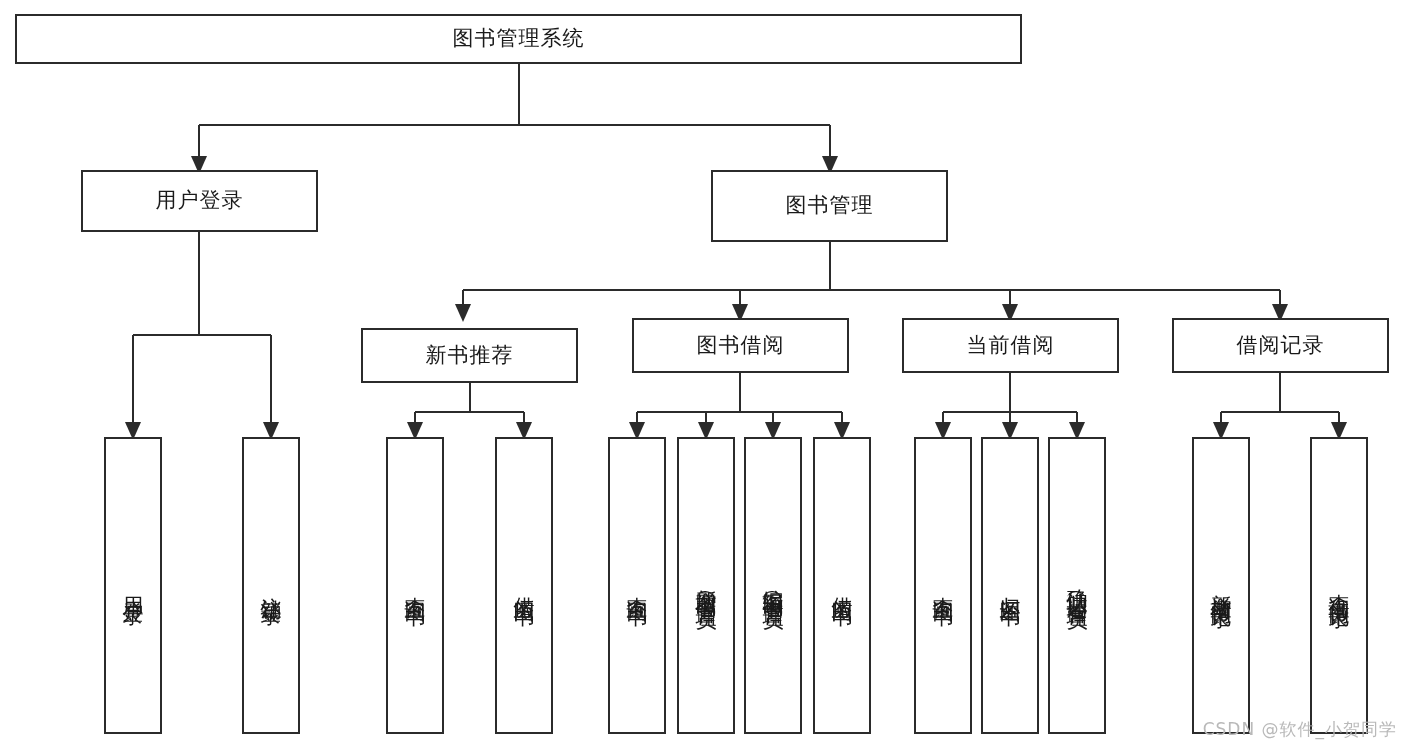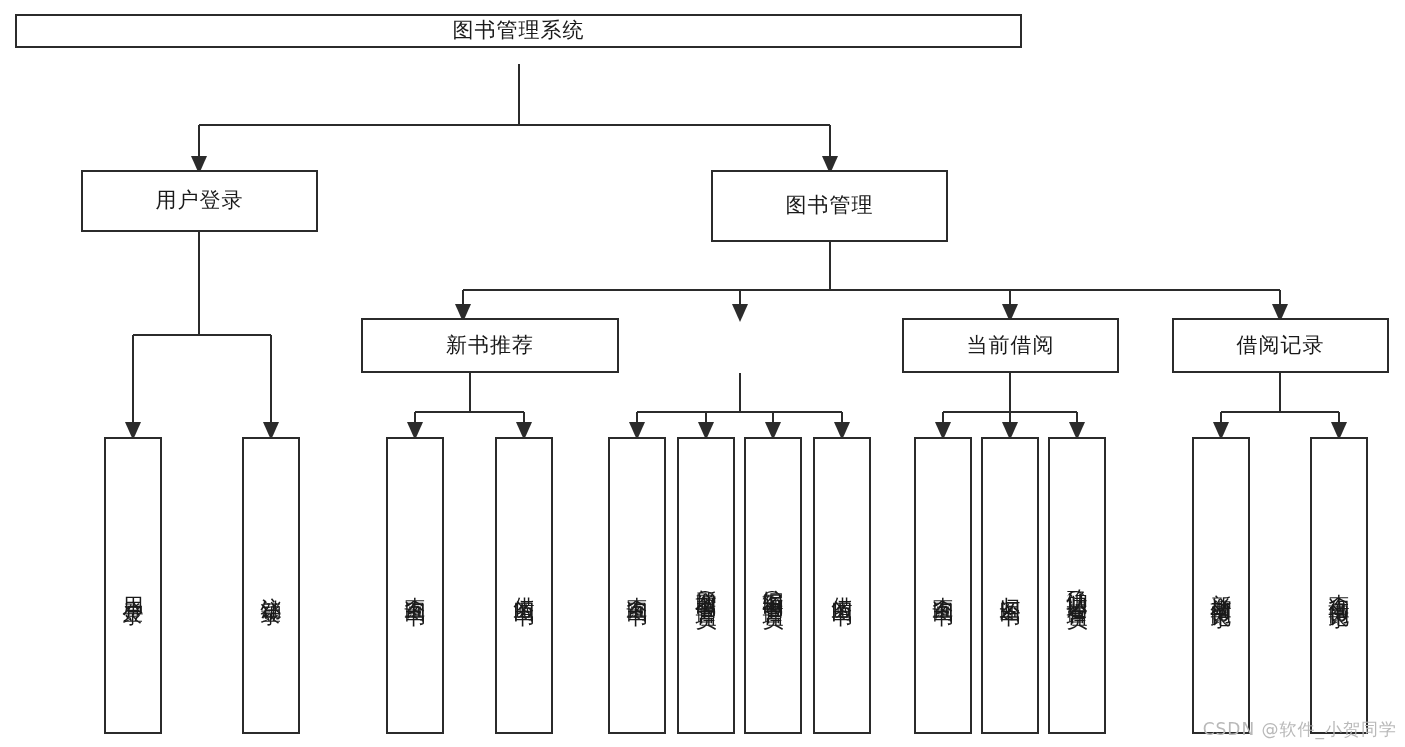--- a/index.html
+++ b/index.html
@@ -127,33 +127,36 @@
 
       <polygon points="935,422 951,422 943,440"></polygon>
       <polygon points="1002,422 1018,422 1010,440"></polygon>
       <polygon points="1069,422 1085,422 1077,440"></polygon>
 
       <polygon points="1213,422 1229,422 1221,440"></polygon>
       <polygon points="1331,422 1347,422 1339,440"></polygon>
     </g>
   </svg>
 
-  <div class="node h" style="left:15px;top:14px;width:1007px;height:34px;">
+  <div class="node h" style="left:15px;top:14px;width:1007px;height:50px;">
     <span>图书管理系统</span>
   </div>
 
   <div class="node h" style="left:81px;top:170px;width:237px;height:62px;">
     <span>用户登录</span>
   </div>
   <div class="node h" style="left:711px;top:170px;width:237px;height:72px;">
     <span>图书管理</span>
   </div>
 
-  <div class="node h" style="left:361px;top:318px;width:258px;height:55px;">
+  <div class="node h" style="left:361px;top:328px;width:217px;height:55px;">
     <span>新书推荐</span>
+  </div>
+  <div class="node h" style="left:632px;top:318px;width:217px;height:55px;">
+    <span>图书借阅</span>
   </div>
   <div class="node h" style="left:1172px;top:318px;width:217px;height:55px;">
     <span>借阅记录</span>
   </div>
   <div class="node h" style="left:902px;top:318px;width:217px;height:55px;">
     <span>当前借阅</span>
   </div>
 
   <div class="node v" style="left:104px;top:437px;width:58px;height:297px;">
     <span>用户登录</span>

